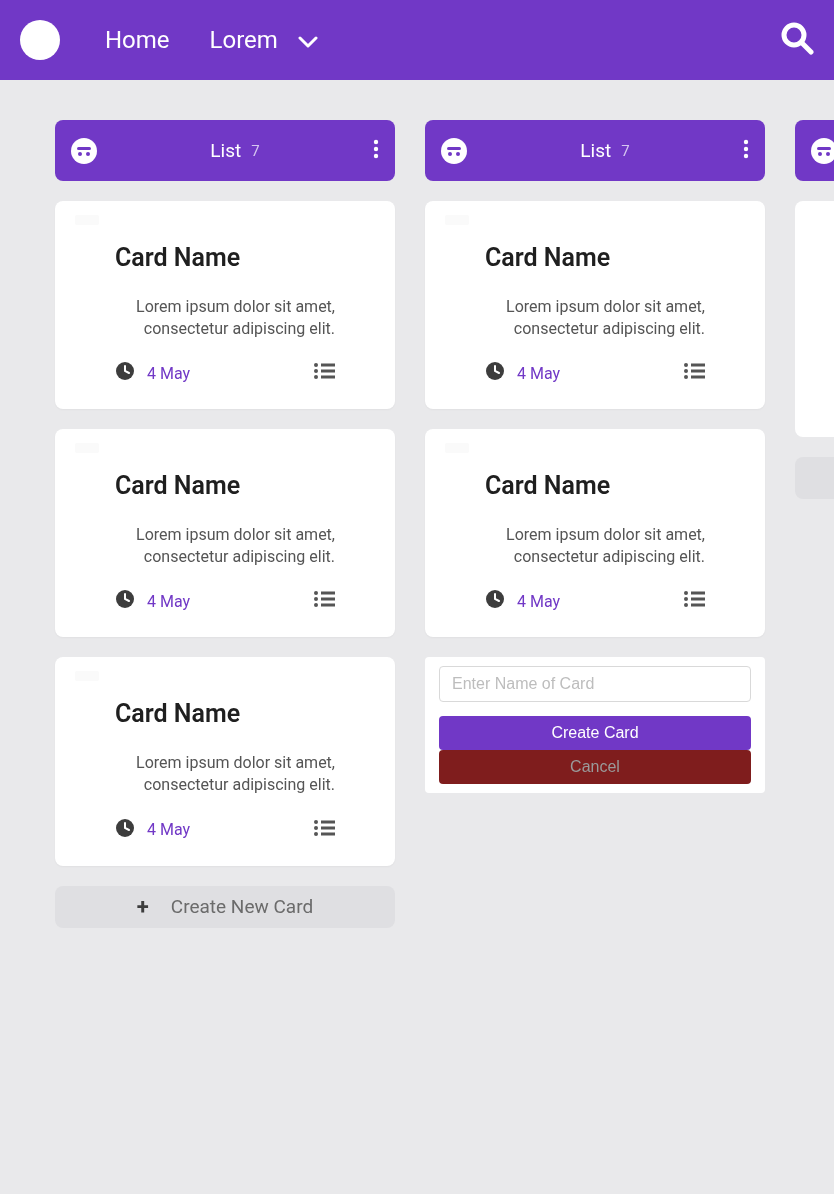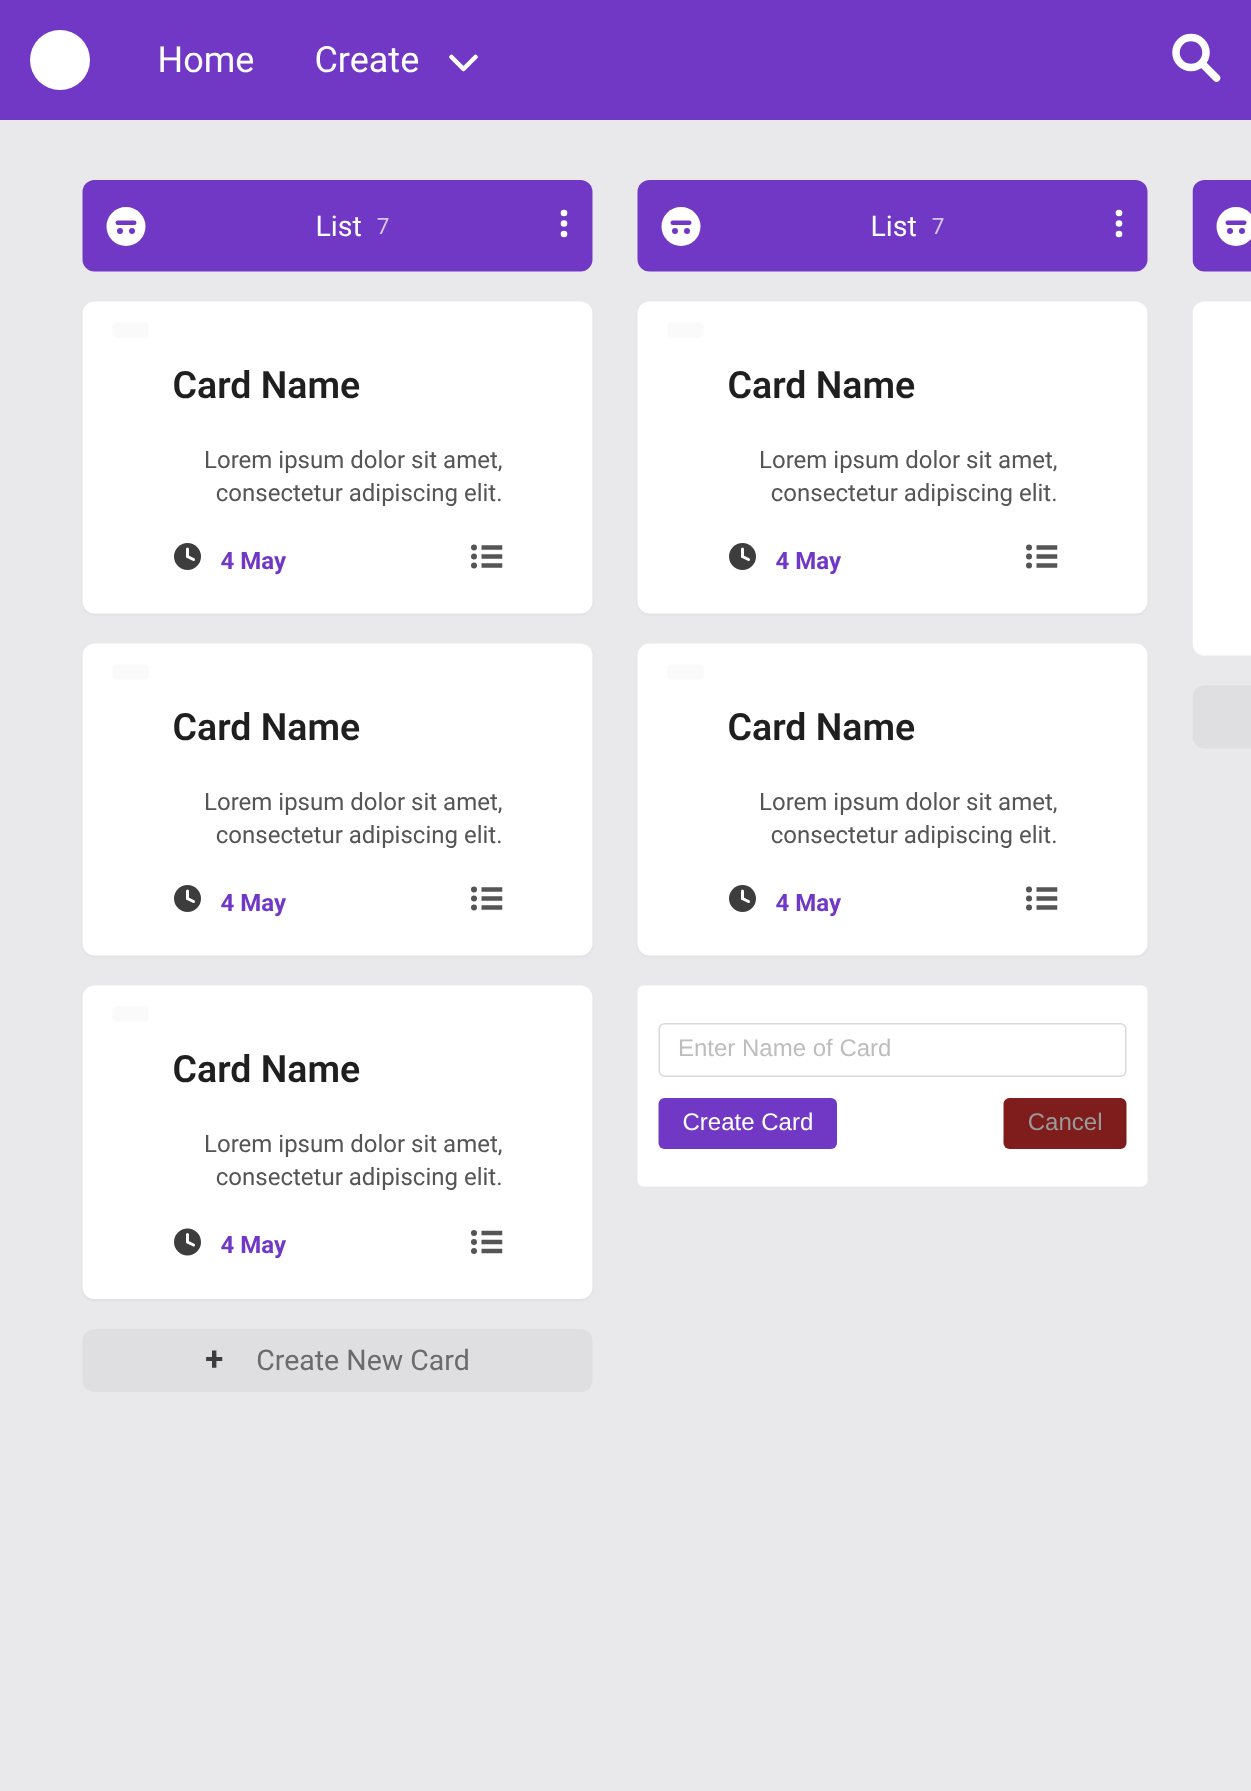--- a/index.html
+++ b/index.html
@@ -101,21 +101,20 @@
   .card-desc {
     font-size: 16px;
     color: #555;
     line-height: 1.35;
     margin-bottom: 22px;
     text-align: right;
   }
   .card-footer {
     display: flex;
     align-items: center;
-    font-weight: bold;
   }
   .clock-icon { margin-right: 12px; }
   .card-date {
     font-size: 16px;
     color: #7138c6;
     flex: 1;
   }
   .list-icon { cursor: pointer; }
   .create-bar {
     background: #dfdfe2;
@@ -129,37 +128,38 @@
     cursor: pointer;
   }
   .create-bar-label {
     font-size: 19px;
     color: #6b6b6b;
   }
   .plus-icon { color: #3d3d3d; font-size: 22px; font-weight: bold; }
   .create-form {
     background: #fff;
     border-radius: 4px;
-    padding: 25px 14px;
+    padding: 9px 14px;
     margin-top: 20px;
   }
   .create-input {
     width: 100%;
     border: 1px solid #d9d9d9;
     border-radius: 4px;
     padding: 8px 12px;
     font-size: 16px;
     color: #333;
     outline: none;
   }
   .create-input::placeholder { color: #bdbdbd; }
   .create-actions {
     display: flex;
     justify-content: space-between;
     margin-top: 14px;
+    flex-direction: column;
   }
   .btn {
     border: none;
     border-radius: 4px;
     padding: 8px 16px;
     font-size: 16px;
     cursor: pointer;
   }
   .btn-primary {
     background: #7138c6;
@@ -184,21 +184,21 @@
 </style>
 </head>
 <body>
 
 <div class="topbar">
   <div class="logo"></div>
   <div class="nav-item">
     <span>Home</span>
   </div>
   <div class="nav-item">
-    <span>Create</span>
+    <span>Lorem</span>
     <span class="chevron">
       <svg width="20" height="12" viewBox="0 0 20 12">
           <path d="M2 2 L10 10 L18 2" stroke="#fff" stroke-width="3" fill="none" stroke-linecap="round" stroke-linejoin="round"></path>
         </svg>
     </span>
   </div>
   <div class="spacer"></div>
   <div class="search-btn">
     <span>
       <svg width="34" height="34" viewBox="0 0 34 34">

